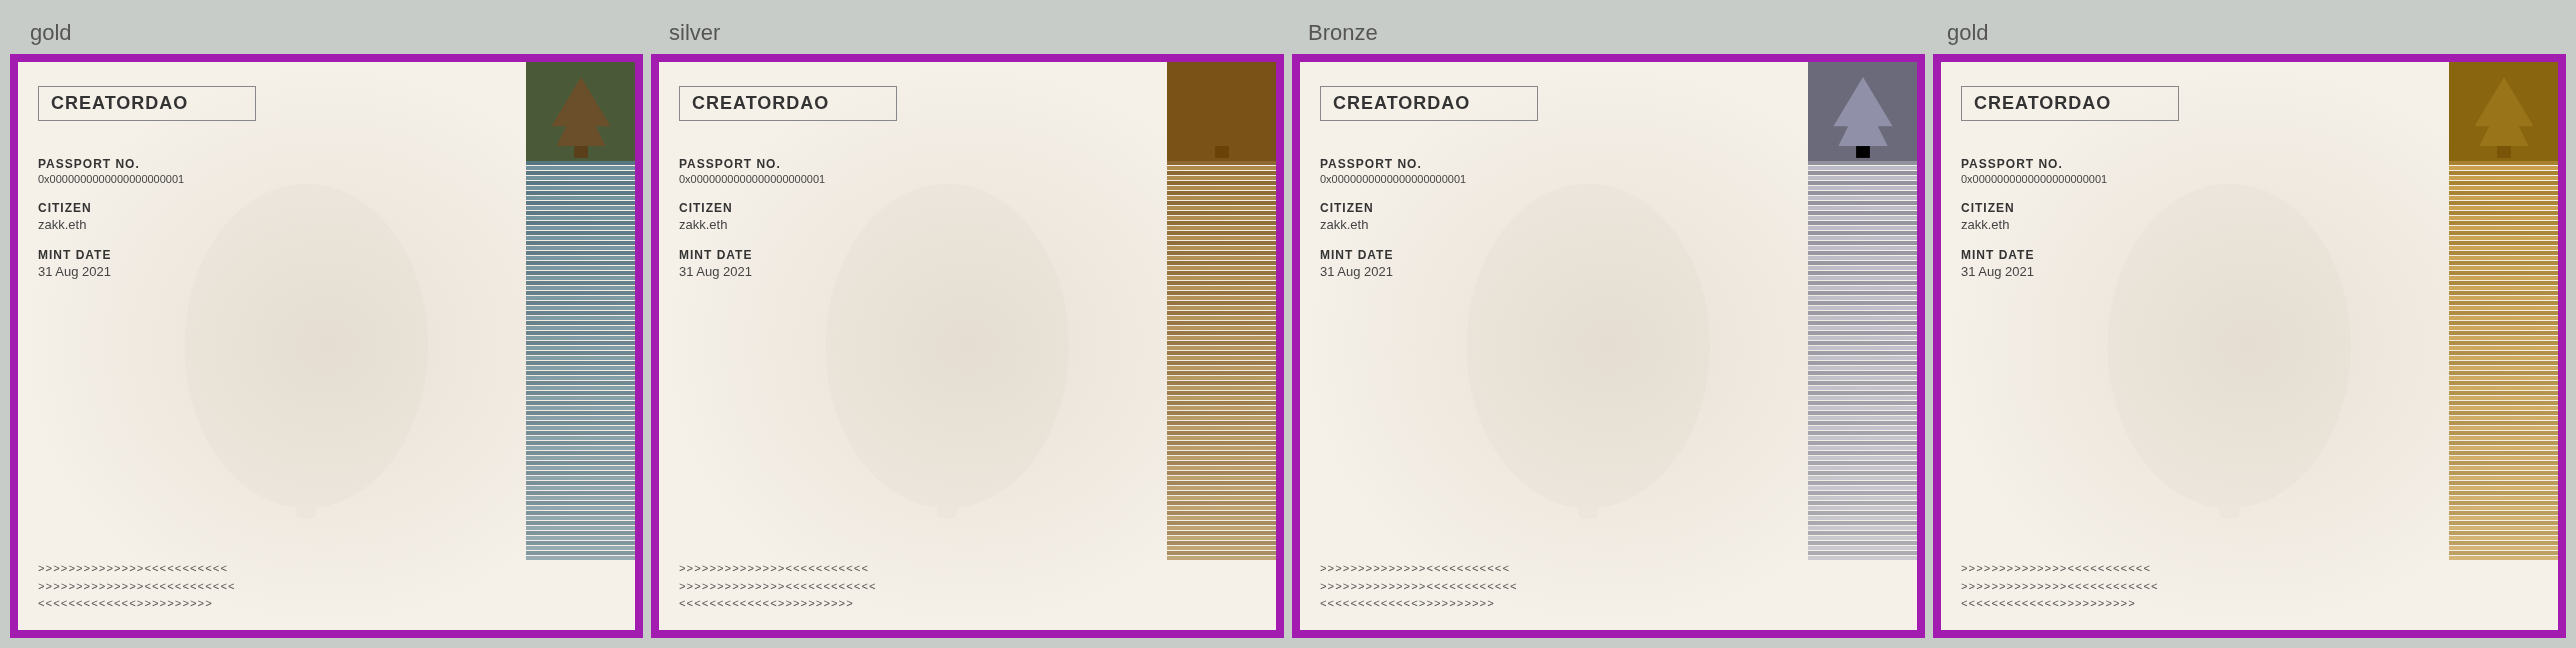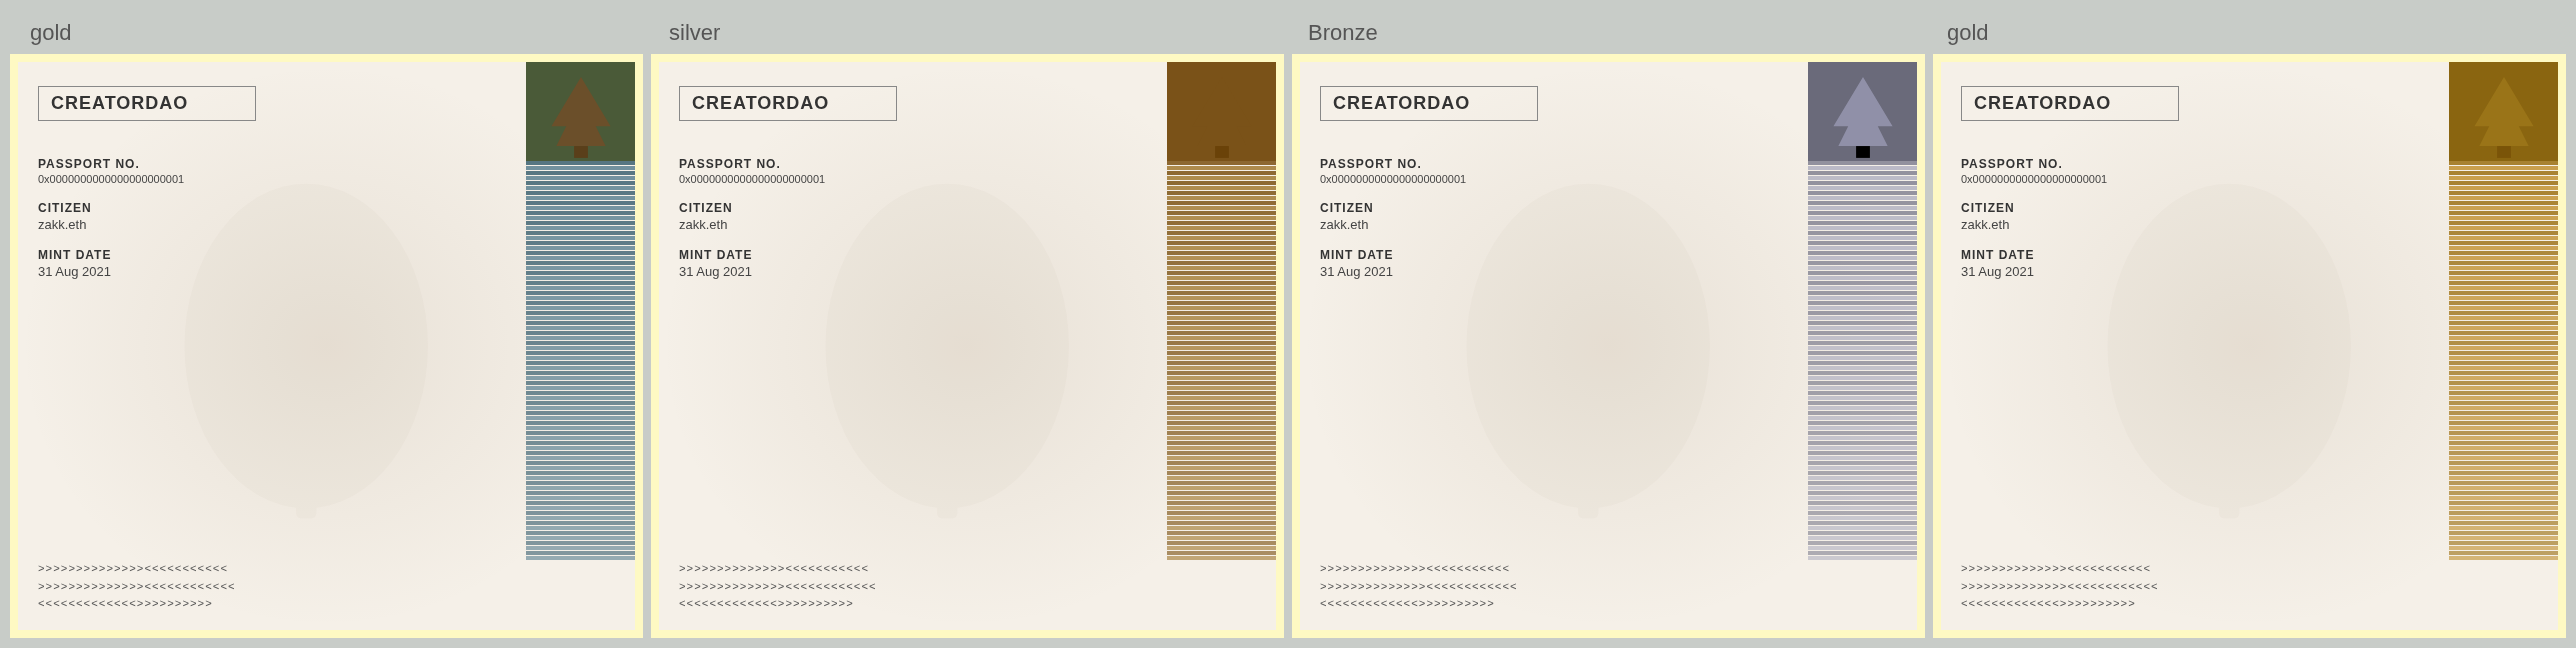--- a/index.html
+++ b/index.html
@@ -30,21 +30,21 @@
 
     .cards-row {
       display: flex;
       width: 100%;
       gap: 8px;
       flex: 1;
     }
 
     .card-wrapper {
       flex: 1;
-      background: #fef9c3;
+      background: #a21caf;
       padding: 8px;
       display: flex;
       align-items: stretch;
     }
 
     .passport-card {
       display: flex;
       width: 100%;
       background: #f5f0e8;
       position: relative;

